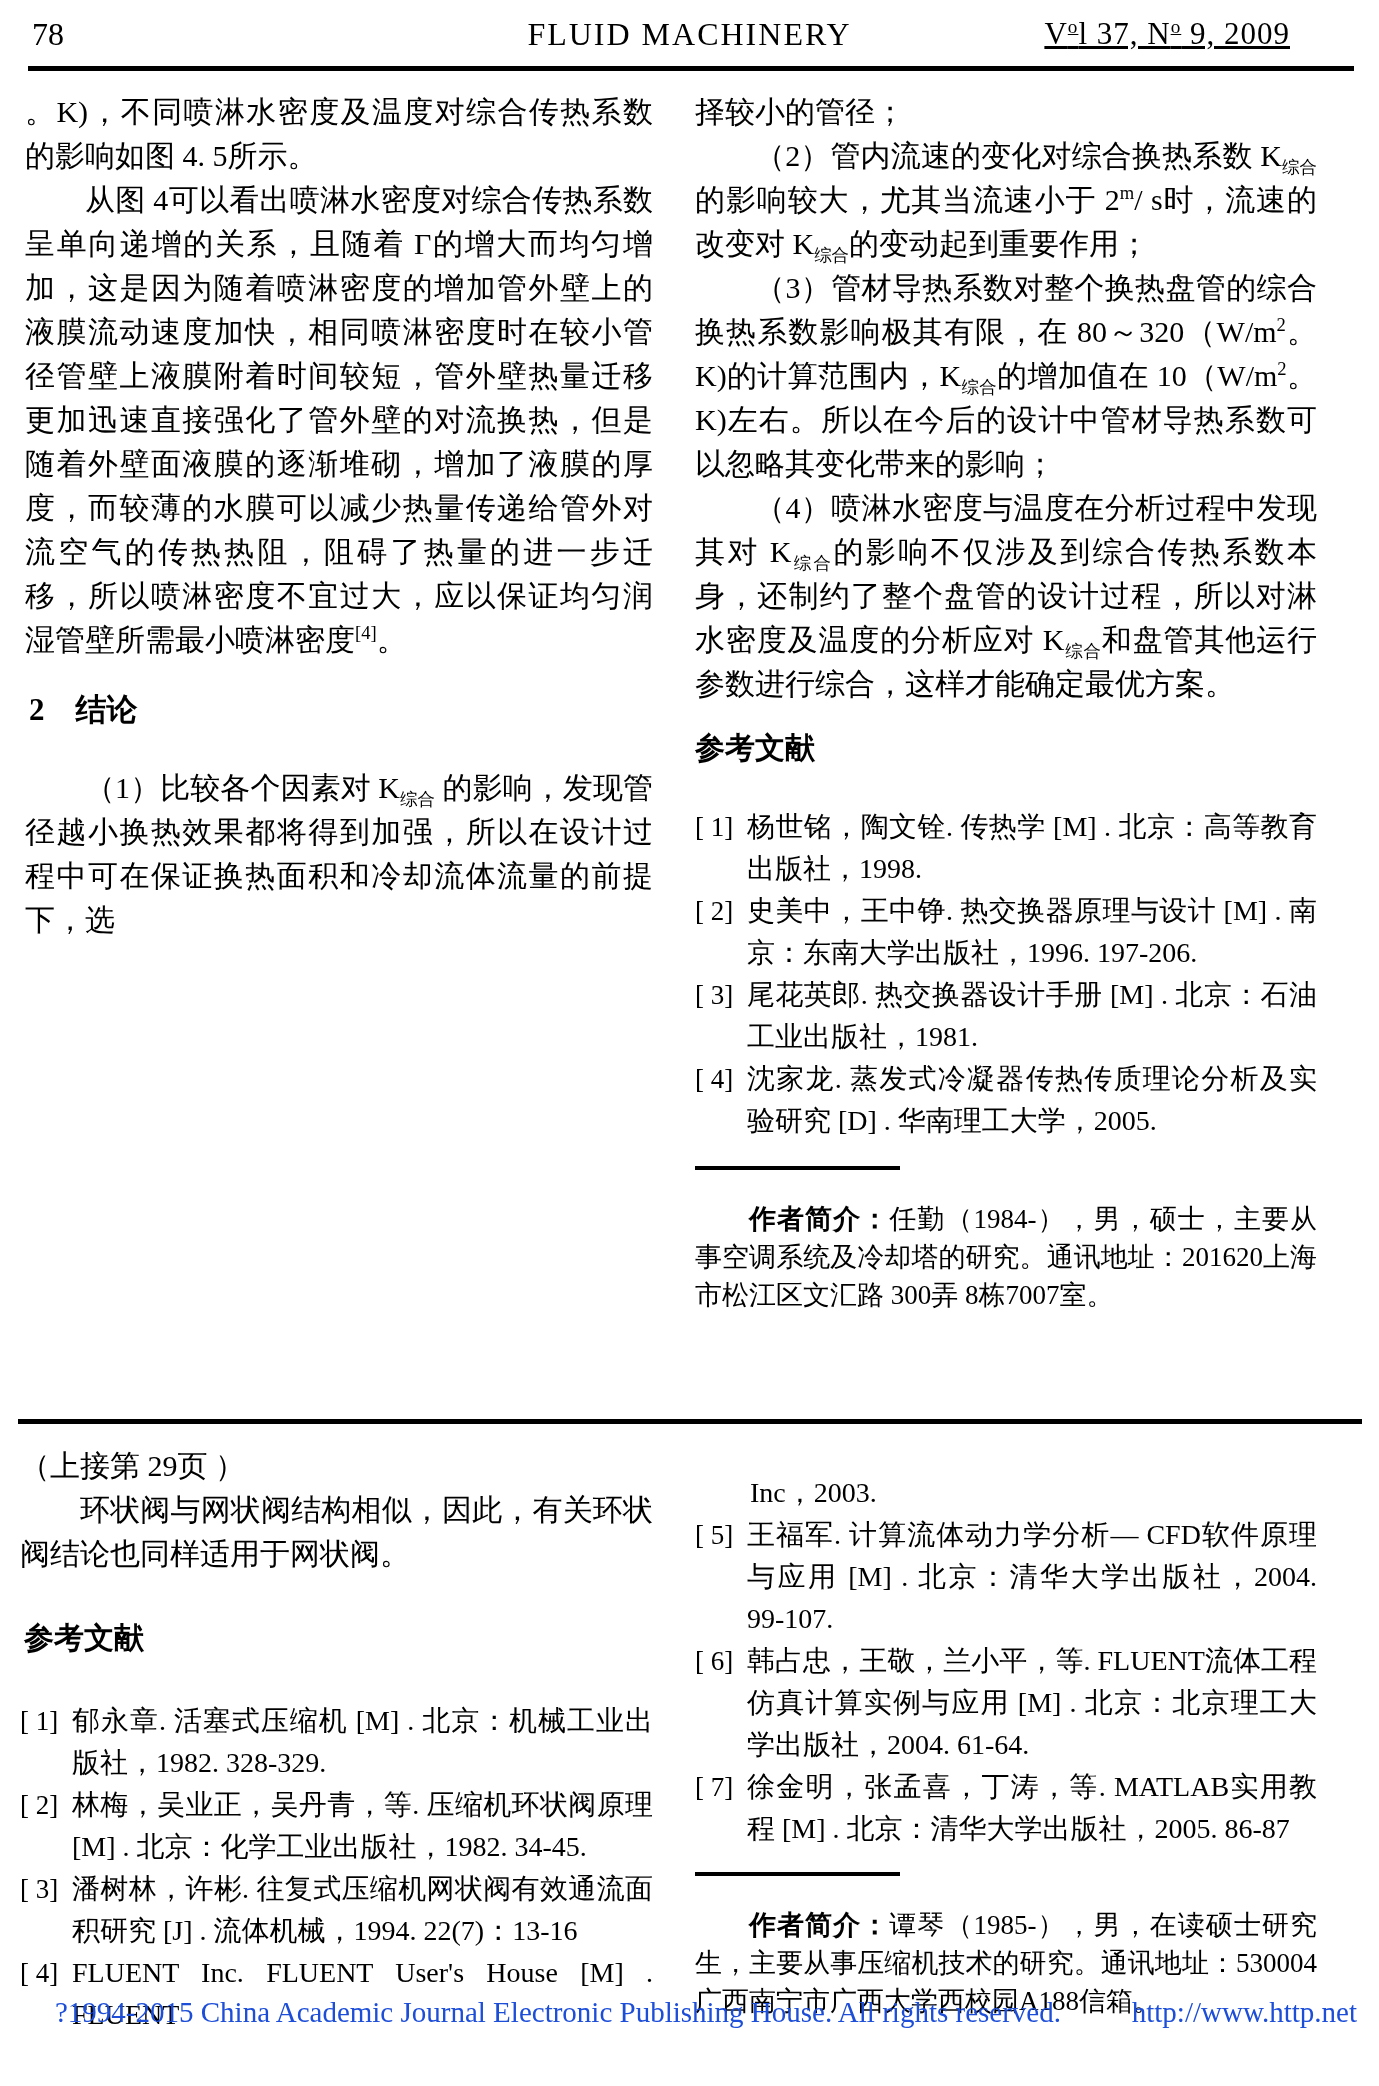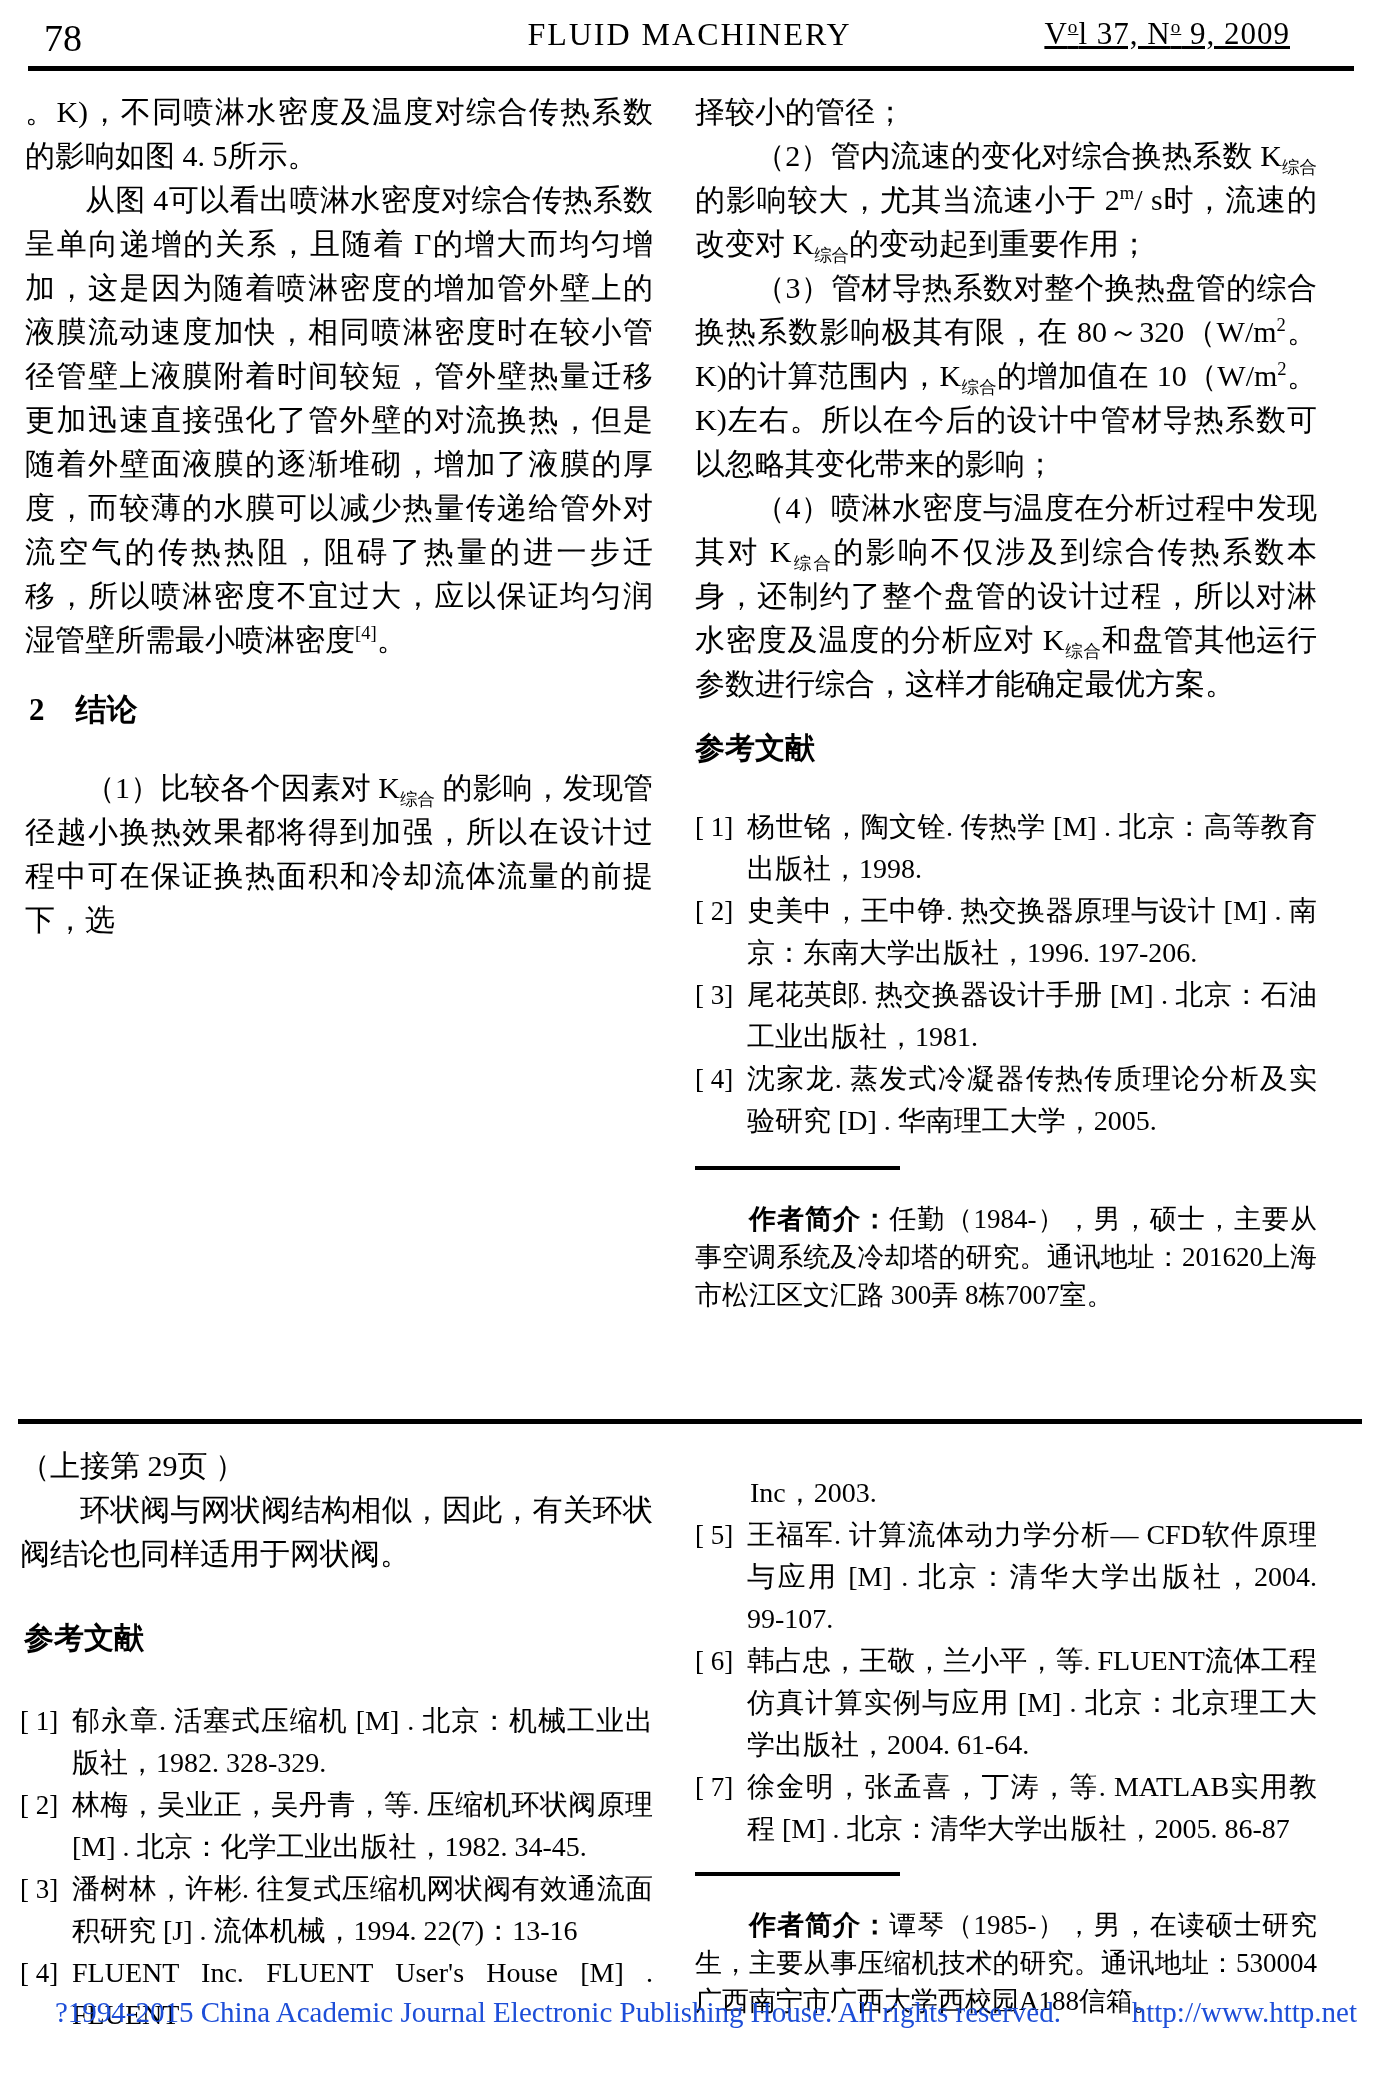--- a/index.html
+++ b/index.html
@@ -3,21 +3,21 @@
 <meta charset="utf-8">
 <style>
   html,body{margin:0;padding:0;}
   body{
     width:1379px;height:2086px;position:relative;background:#ffffff;color:#000;
     font-family:"Liberation Serif","DejaVu Serif",serif;
     overflow:hidden;
   }
   .abs{position:absolute;}
   
-  .pageno{left:44px;top:16px;font-size:38px;}
+  .pageno{left:32px;top:16px;font-size:32px;}
   .jtitle{left:0;right:0;top:16px;text-align:center;font-size:32px;letter-spacing:2px;}
   .issue{right:89px;top:16px;font-size:31px;letter-spacing:1px;text-decoration:underline;}
   .rule-top{left:28px;top:66px;width:1326px;height:5px;background:#000;}
   .rule-mid{left:18px;top:1419px;width:1344px;height:5px;background:#000;}
   
   .colLT{left:25px;top:90px;width:628px;}
   .colRT{left:695px;top:90px;width:622px;}
   .colLB{left:20px;top:1444px;width:633px;}
   .colRB{left:695px;top:1444px;width:622px;}
   

